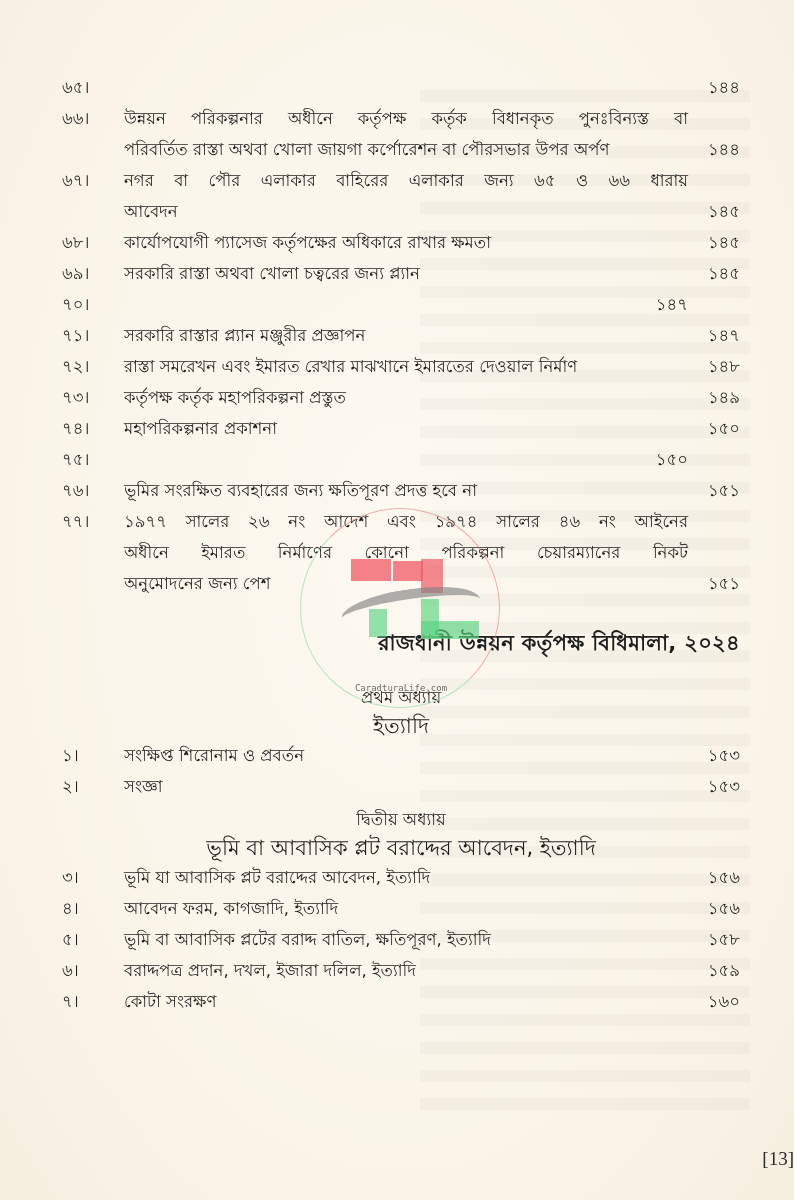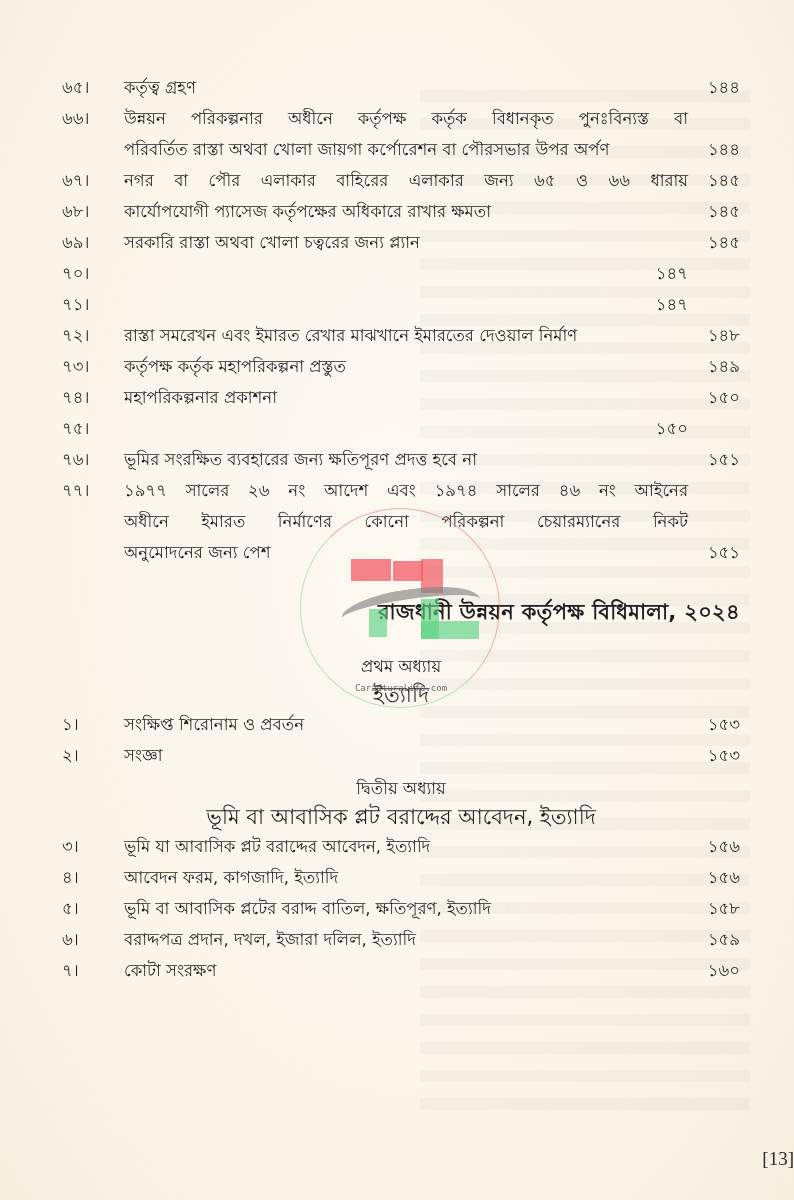--- a/index.html
+++ b/index.html
@@ -68,36 +68,36 @@
 <body>
 
 <div class="page">
   <div class="bleed"></div>
 
   <div class="toc">
     <div id="part1">
         <div class="entry">
           <div class="num">৬৫।</div>
           <div class="title">
-            <span class="tl last">কর্তৃত্ব গ্রহণ</span>
           </div>
           <div class="page-no">১৪৪</div>
         </div>
         <div class="entry">
           <div class="num">৬৬।</div>
           <div class="title">
             <span class="tl">উন্নয়ন পরিকল্পনার অধীনে কর্তৃপক্ষ কর্তৃক বিধানকৃত পুনঃবিন্যস্ত বা</span>
             <span class="tl last">পরিবর্তিত রাস্তা অথবা খোলা জায়গা কর্পোরেশন বা পৌরসভার উপর অর্পণ</span>
           </div>
           <div class="page-no">১৪৪</div>
         </div>
         <div class="entry">
           <div class="num">৬৭।</div>
           <div class="title">
             <span class="tl">নগর বা পৌর এলাকার বাহিরের এলাকার জন্য ৬৫ ও ৬৬ ধারায়</span>
+            <span class="tl last">আবেদন</span>
           </div>
           <div class="page-no">১৪৫</div>
         </div>
         <div class="entry">
           <div class="num">৬৮।</div>
           <div class="title">
             <span class="tl last">কার্যোপযোগী প্যাসেজ কর্তৃপক্ষের অধিকারে রাখার ক্ষমতা</span>
           </div>
           <div class="page-no">১৪৫</div>
         </div>
@@ -107,20 +107,23 @@
             <span class="tl last">সরকারি রাস্তা অথবা খোলা চত্বরের জন্য প্ল্যান</span>
           </div>
           <div class="page-no">১৪৫</div>
         </div>
         <div class="entry">
           <div class="num">৭০।</div>
           <div class="page-no">১৪৭</div>
         </div>
         <div class="entry">
           <div class="num">৭১।</div>
+          <div class="title">
+            <span class="tl last">সরকারি রাস্তার প্ল্যান মঞ্জুরীর প্রজ্ঞাপন</span>
+          </div>
           <div class="page-no">১৪৭</div>
         </div>
         <div class="entry">
           <div class="num">৭২।</div>
           <div class="title">
             <span class="tl last">রাস্তা সমরেখন এবং ইমারত রেখার মাঝখানে ইমারতের দেওয়াল নির্মাণ</span>
           </div>
           <div class="page-no">১৪৮</div>
         </div>
         <div class="entry">

